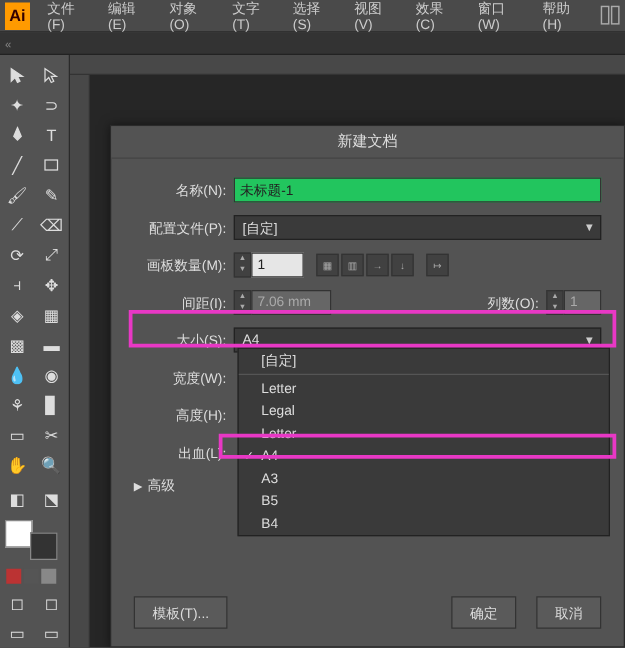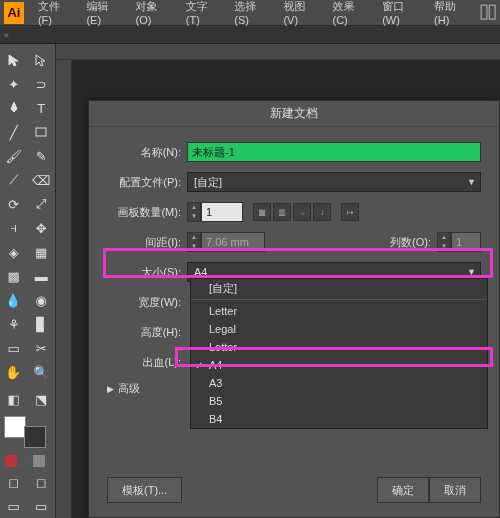--- a/index.html
+++ b/index.html
@@ -61,21 +61,21 @@
 .dd-sep { height: 1px; background: #555; margin: 2px 0; }
 .dd-check { position: absolute; left: 4px; font-size: 10px; }
 
 
 .adv { display: flex; align-items: center; margin-top: 6px; color: #ddd; font-size: 11px; }
 .adv-arrow { margin-right: 4px; font-size: 9px; }
 
 
 .dlg-buttons { position: absolute; bottom: 14px; left: 18px; right: 18px; display: flex; justify-content: space-between; align-items: center; }
 .btn { height: 22px; padding: 12px 14px; background: #5a5a5a; border: 1px solid #333; color: #ddd; font-size: 11px; cursor: pointer; display: flex; align-items: center; }
-.btn-group { display: flex; gap: 0; }
+.btn-group { display: flex; gap: 16px; }
 </style>
 </head>
 <body>
 
 <div class="menubar">
   <div class="ai-logo">Ai</div>
   <div class="menu-item">文件(F)</div>
   <div class="menu-item">编辑(E)</div>
   <div class="menu-item">对象(O)</div>
   <div class="menu-item">文字(T)</div>

